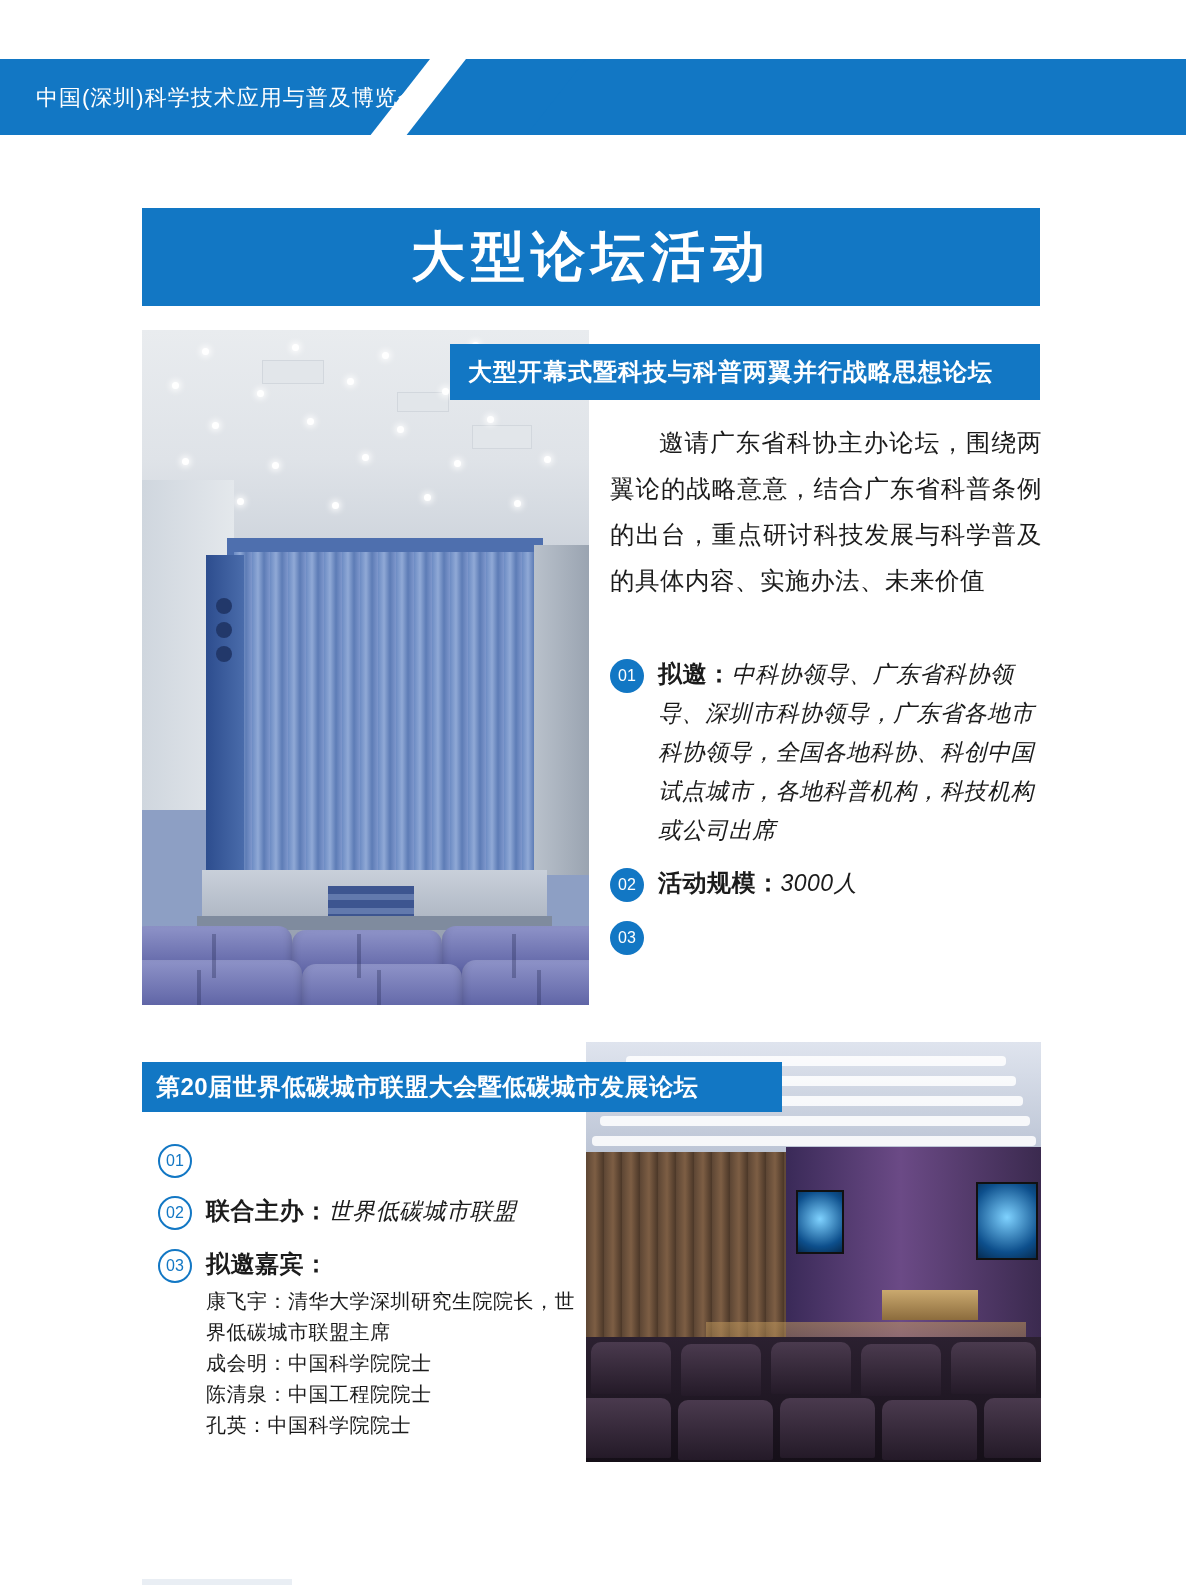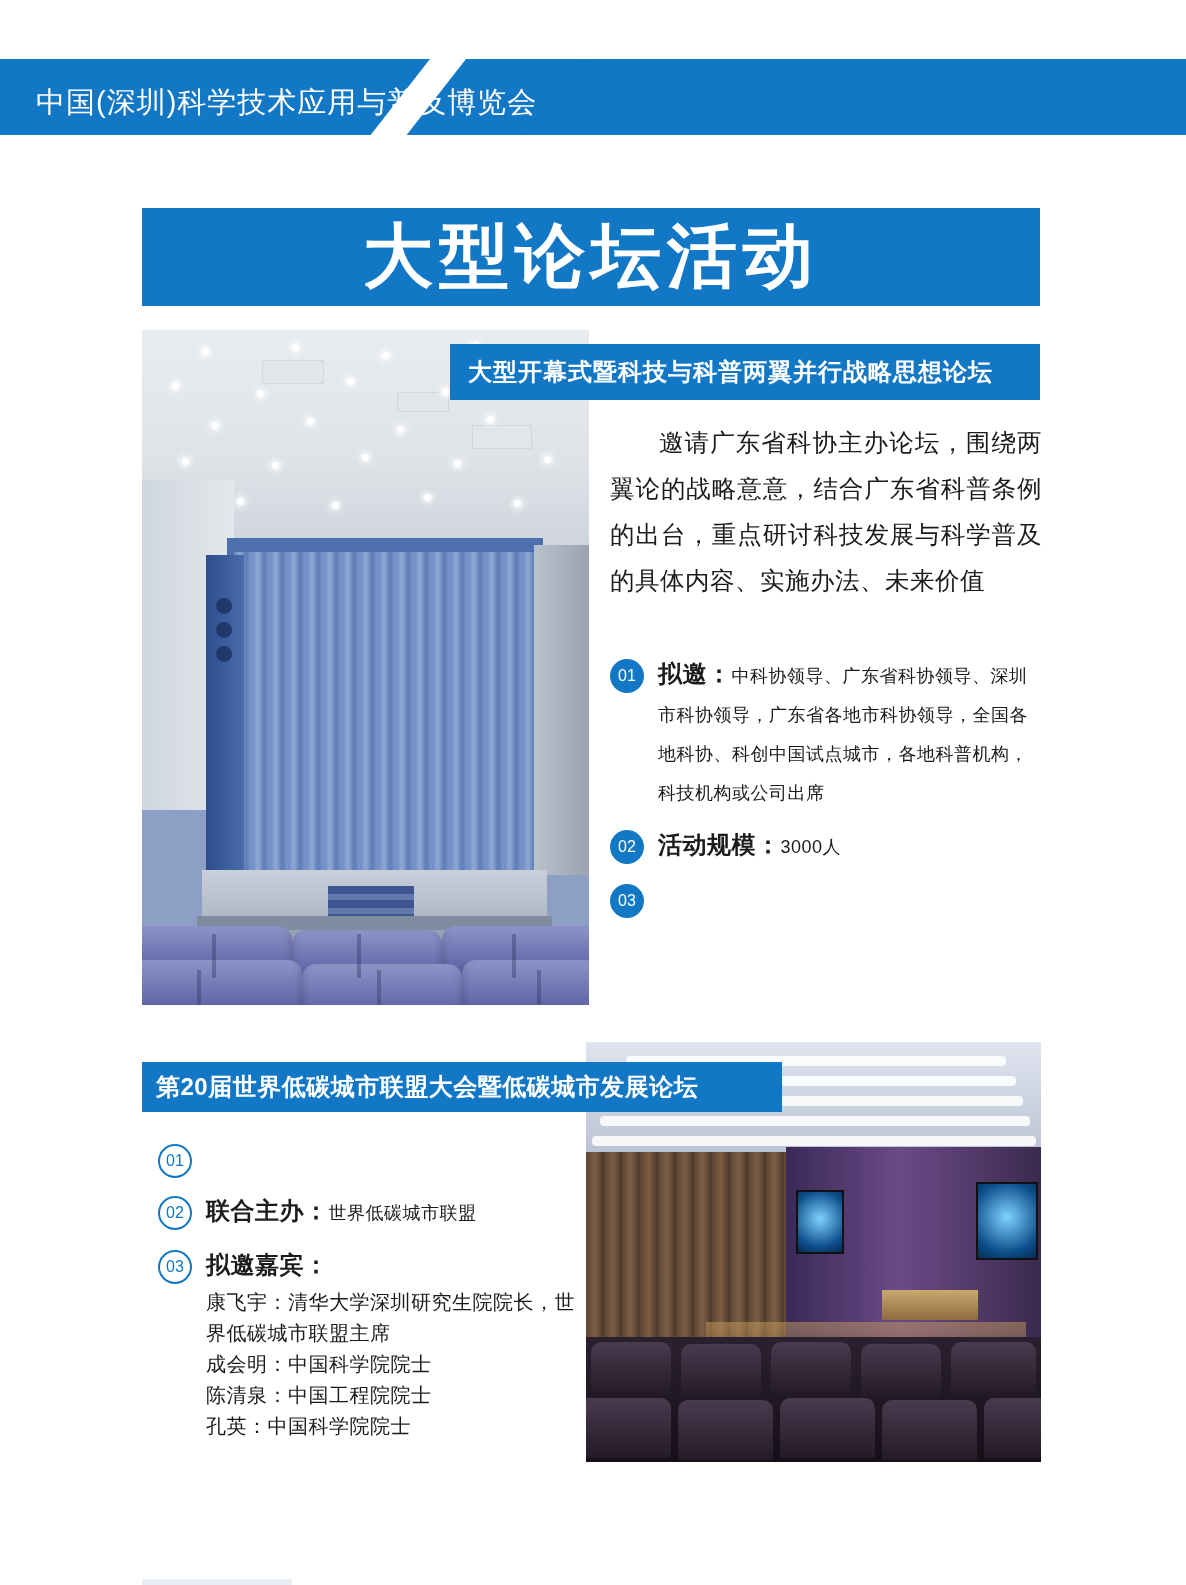--- a/index.html
+++ b/index.html
@@ -42,41 +42,41 @@
     width: 120px;
     height: 76px;
     background: #1277c4;
     transform: skewX(-38deg);
     transform-origin: top left;
   }
   .header-title {
     position: absolute;
     top: 83px;
     left: 36px;
-    font-size: 29px;
+    font-size: 22px;
     letter-spacing: 1px;
     color: #ffffff;
     white-space: nowrap;
     z-index: 5;
   }
 
   
   .main-title-bar {
     position: absolute;
     top: 208px;
     left: 142px;
     width: 898px;
     height: 98px;
     background: #1277c4;
     display: flex;
     align-items: center;
     justify-content: center;
   }
   .main-title-text {
-    font-size: 70px;
+    font-size: 54px;
     font-weight: bold;
     color: #ffffff;
     letter-spacing: 6px;
   }
 
   
   .sec1-photo {
     position: absolute;
     top: 330px;
     left: 142px;
@@ -150,21 +150,22 @@
     margin-left: 14px;
     font-size: 22px;
     line-height: 38px;
     letter-spacing: 0.5px;
   }
   .numbody .lbl {
     font-weight: bold;
     font-size: 24px;
   }
   .numbody .val {
-    font-size: 18px;
+    font-size: 23px;
+    font-style: italic;
   }
 
   
   .sec2-subtitle {
     position: absolute;
     top: 1062px;
     left: 142px;
     width: 640px;
     height: 50px;
     background: #1277c4;

